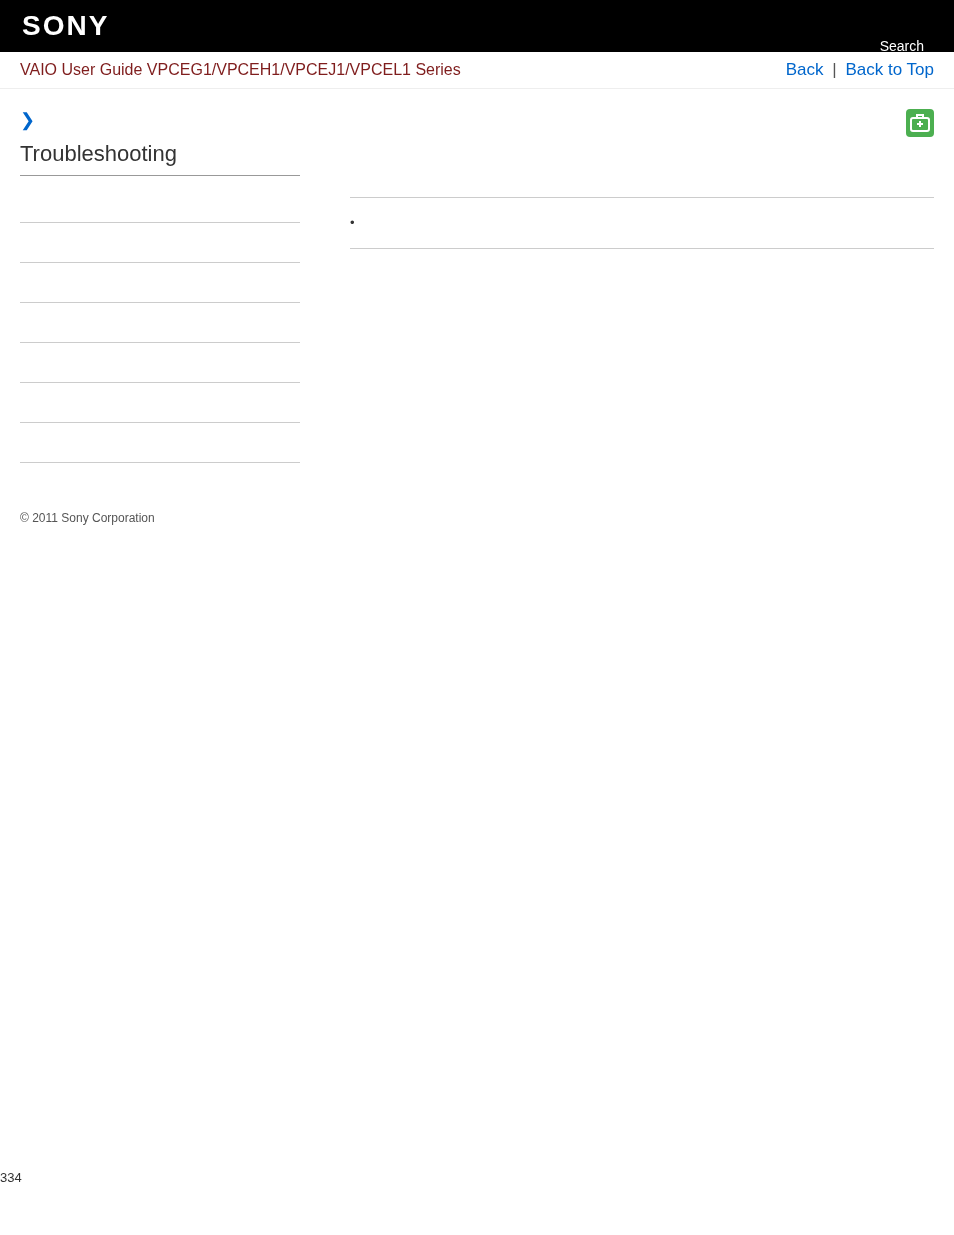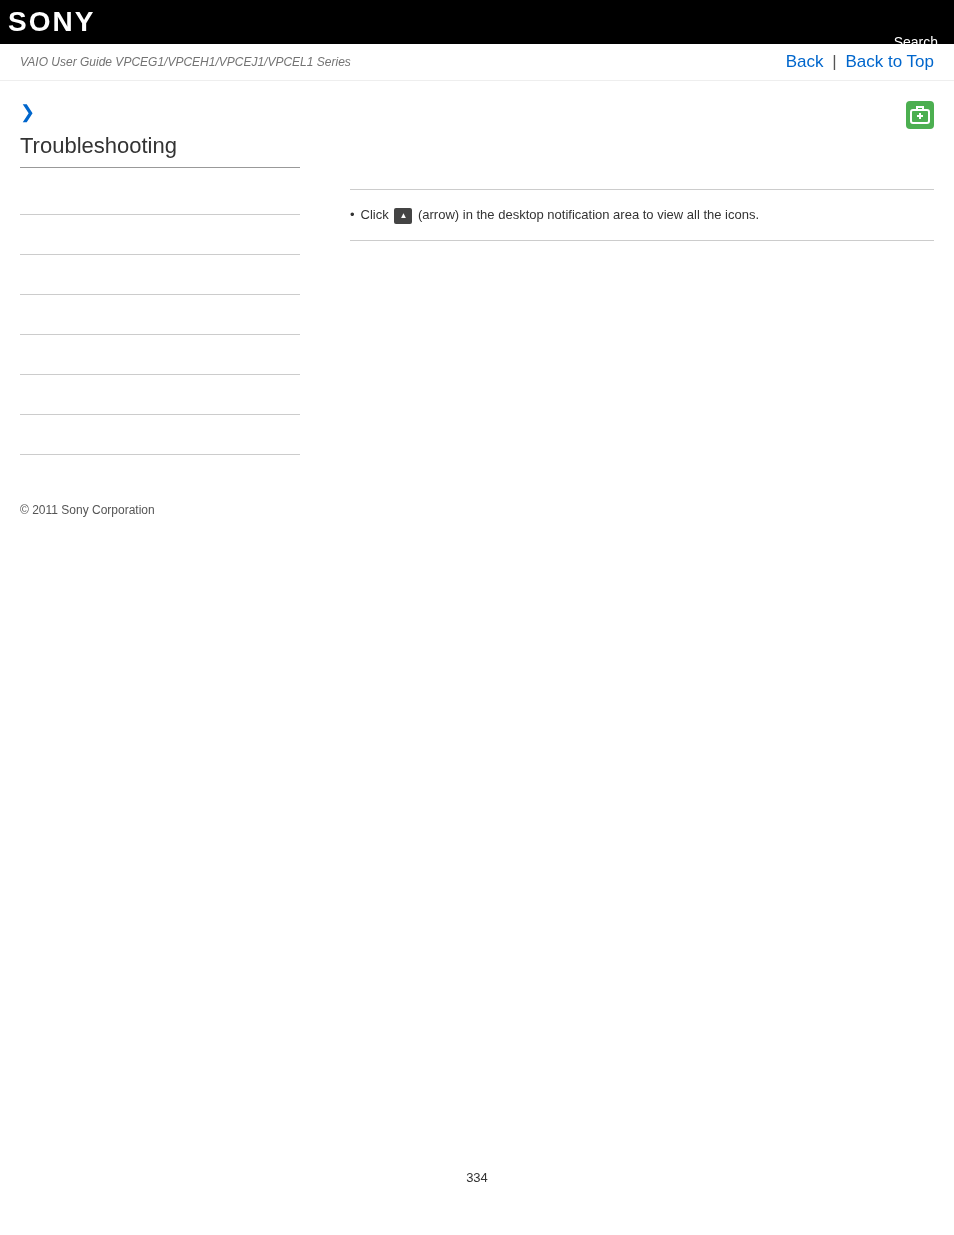--- a/index.html
+++ b/index.html
@@ -1,25 +1,25 @@
 <!DOCTYPE html>
 <html><head>
   <meta charset="utf-8">
   <style>
     * { margin: 0; padding: 0; box-sizing: border-box; }
     body { font-family: Arial, sans-serif; font-size: 13px; color: #333; background: #fff; width: 954px; min-height: 1235px; }
 
     
     #header {
       background: #000;
-      height: 44px;
+      height: 52px;
       display: flex;
       align-items: center;
       justify-content: space-between;
-      padding: 0 8px;
+      padding: 0 22px;
     }
     #logo-text {
       color: #fff;
       font-size: 28px;
       font-weight: 900;
       letter-spacing: 2px;
       font-family: Arial Black, Arial, sans-serif;
     }
     #search-btn {
       color: #fff;
@@ -33,23 +33,22 @@
 
     
     #breadcrumb-bar {
       padding: 8px 20px;
       display: flex;
       align-items: center;
       justify-content: space-between;
       border-bottom: 1px solid #eee;
     }
     #guide-title {
-      font-size: 12px;
-      color: #737373;
-      font-style: italic;
+      font-size: 16px;
+      color: #7f1d1d;
     }
     #nav-links {
       font-size: 17px;
     }
     #nav-links a {
       color: #0066cc;
       text-decoration: none;
       cursor: pointer;
     }
     #nav-separator { color: #555; margin: 0 4px; }
@@ -162,21 +161,20 @@
       font-size: 8px;
     }
 
     #content-bottom-border {
       border-bottom: 1px solid #ccc;
       margin-top: 15px;
     }
 
     
     #page-number {
-      text-align: center;
       font-size: 13px;
       color: #333;
       padding: 20px 0;
       position: absolute;
       bottom: 30px;
       left: 0;
       right: 0;
     }
   </style>
 </head>
@@ -221,26 +219,20 @@
           <path d="M7 4 L7 1 L13 1 L13 4" stroke="white" stroke-width="2" fill="none"></path>
           <line x1="7" y1="10" x2="13" y2="10" stroke="white" stroke-width="2"></line>
           <line x1="10" y1="7" x2="10" y2="13" stroke="white" stroke-width="2"></line>
         </svg>
       </div>
     </div>
 
     <div id="instruction-section">
       <div class="instruction-item">
         <span class="bullet">•</span>
-        <span>
-          <span>Click</span>
-          <span class="arrow-icon-inline"></span>
-          <span>(arrow)</span>
-          <span>in the desktop notification area to view all the icons.</span>
-        </span>
       </div>
     </div>
     <div id="content-bottom-border"></div>
   </div>
 
 </div>
 
 <div id="page-number">334</div>
 
 </body></html>

